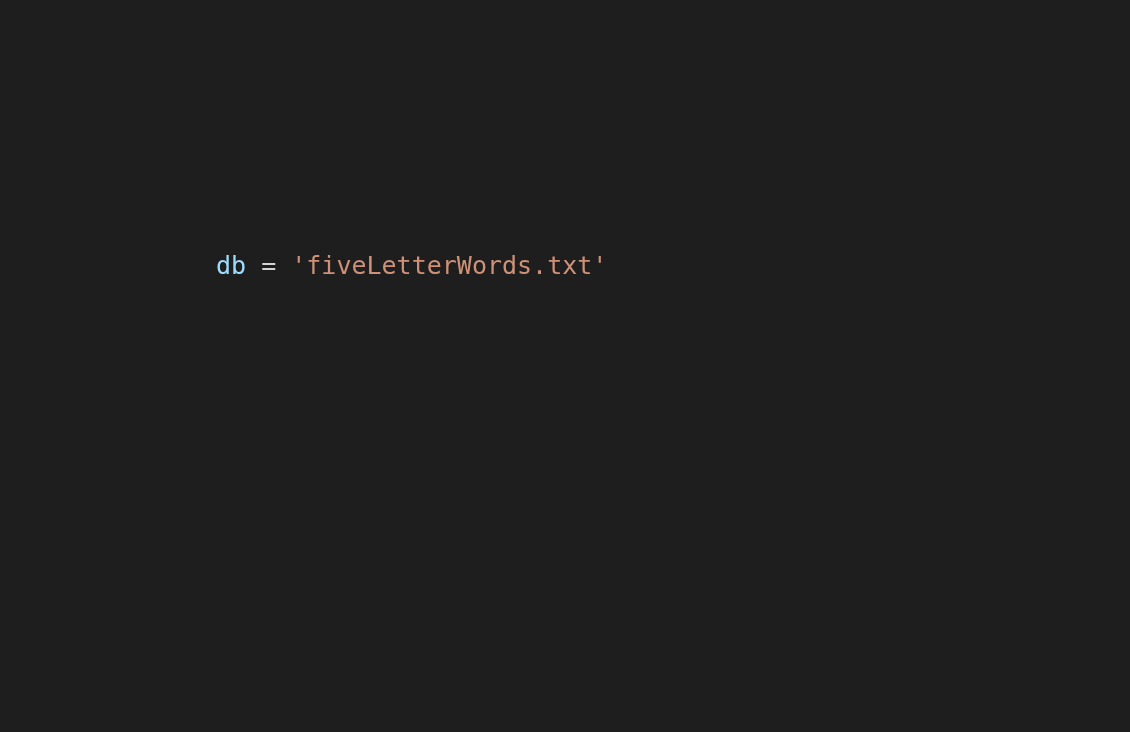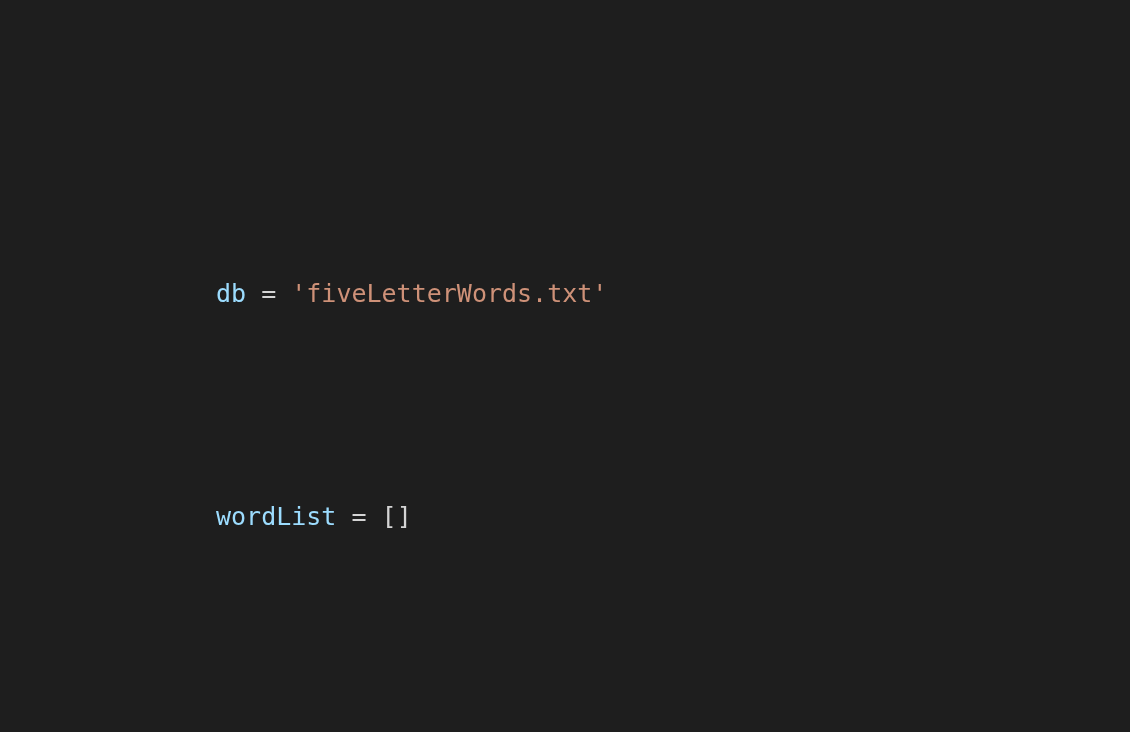--- a/index.html
+++ b/index.html
@@ -16,37 +16,35 @@
     line-height: 39px;
     white-space: pre;
     padding-top: 90px;
     padding-left: 216px;
     color: #d4d4d4;
     letter-spacing: 0px;
   }
   .line {
     position: relative;
     height: 39px;
-    margin-top: 28px;
   }
   .tok-var      { color: #9cdcfe; }
   .tok-op       { color: #d4d4d4; }
   .tok-string   { color: #ce9178; }
   .tok-punct    { color: #d4d4d4; }
 </style>
 </head>
 <body>
 
 <div class="editor">
 
   
   <div class="line"><span class="tok-var">db</span><span class="tok-op"> = </span><span class="tok-string">'fiveLetterWords.txt'</span></div>
 
   
-  <div class="line"><span class="tok-var">wordList</span><span class="tok-op"> = </span><span class="tok-punct">[]</span></div>
 
   
 
   
   
   
   
 
   
   

